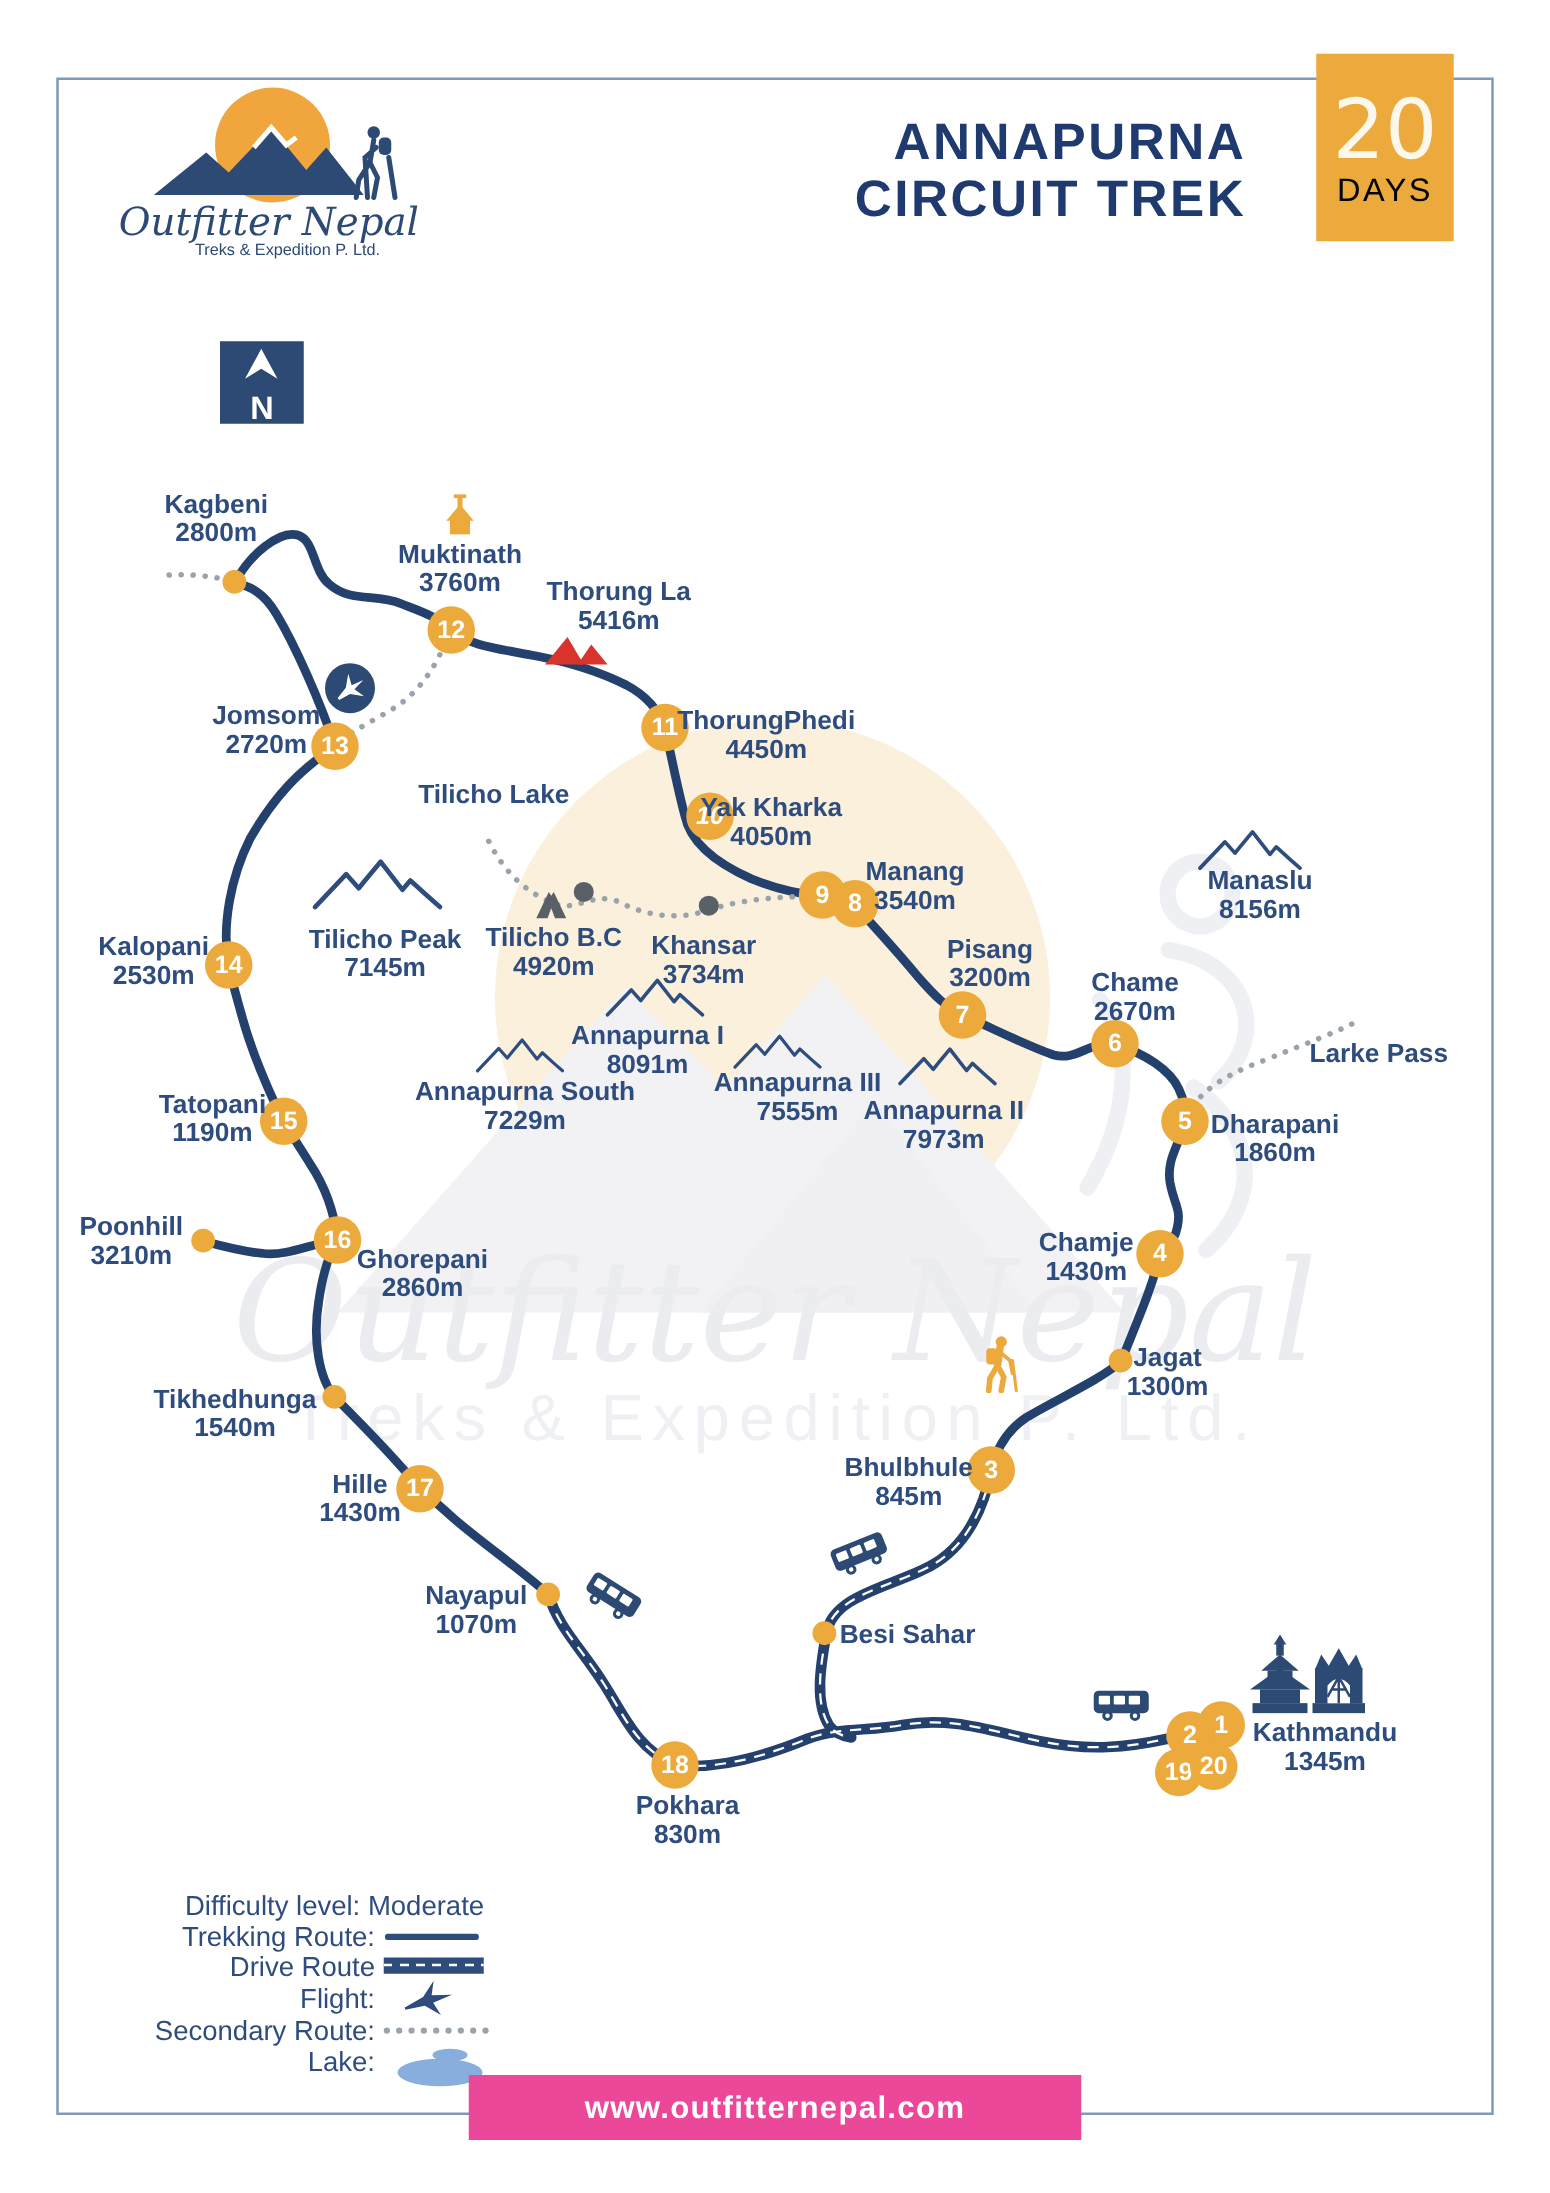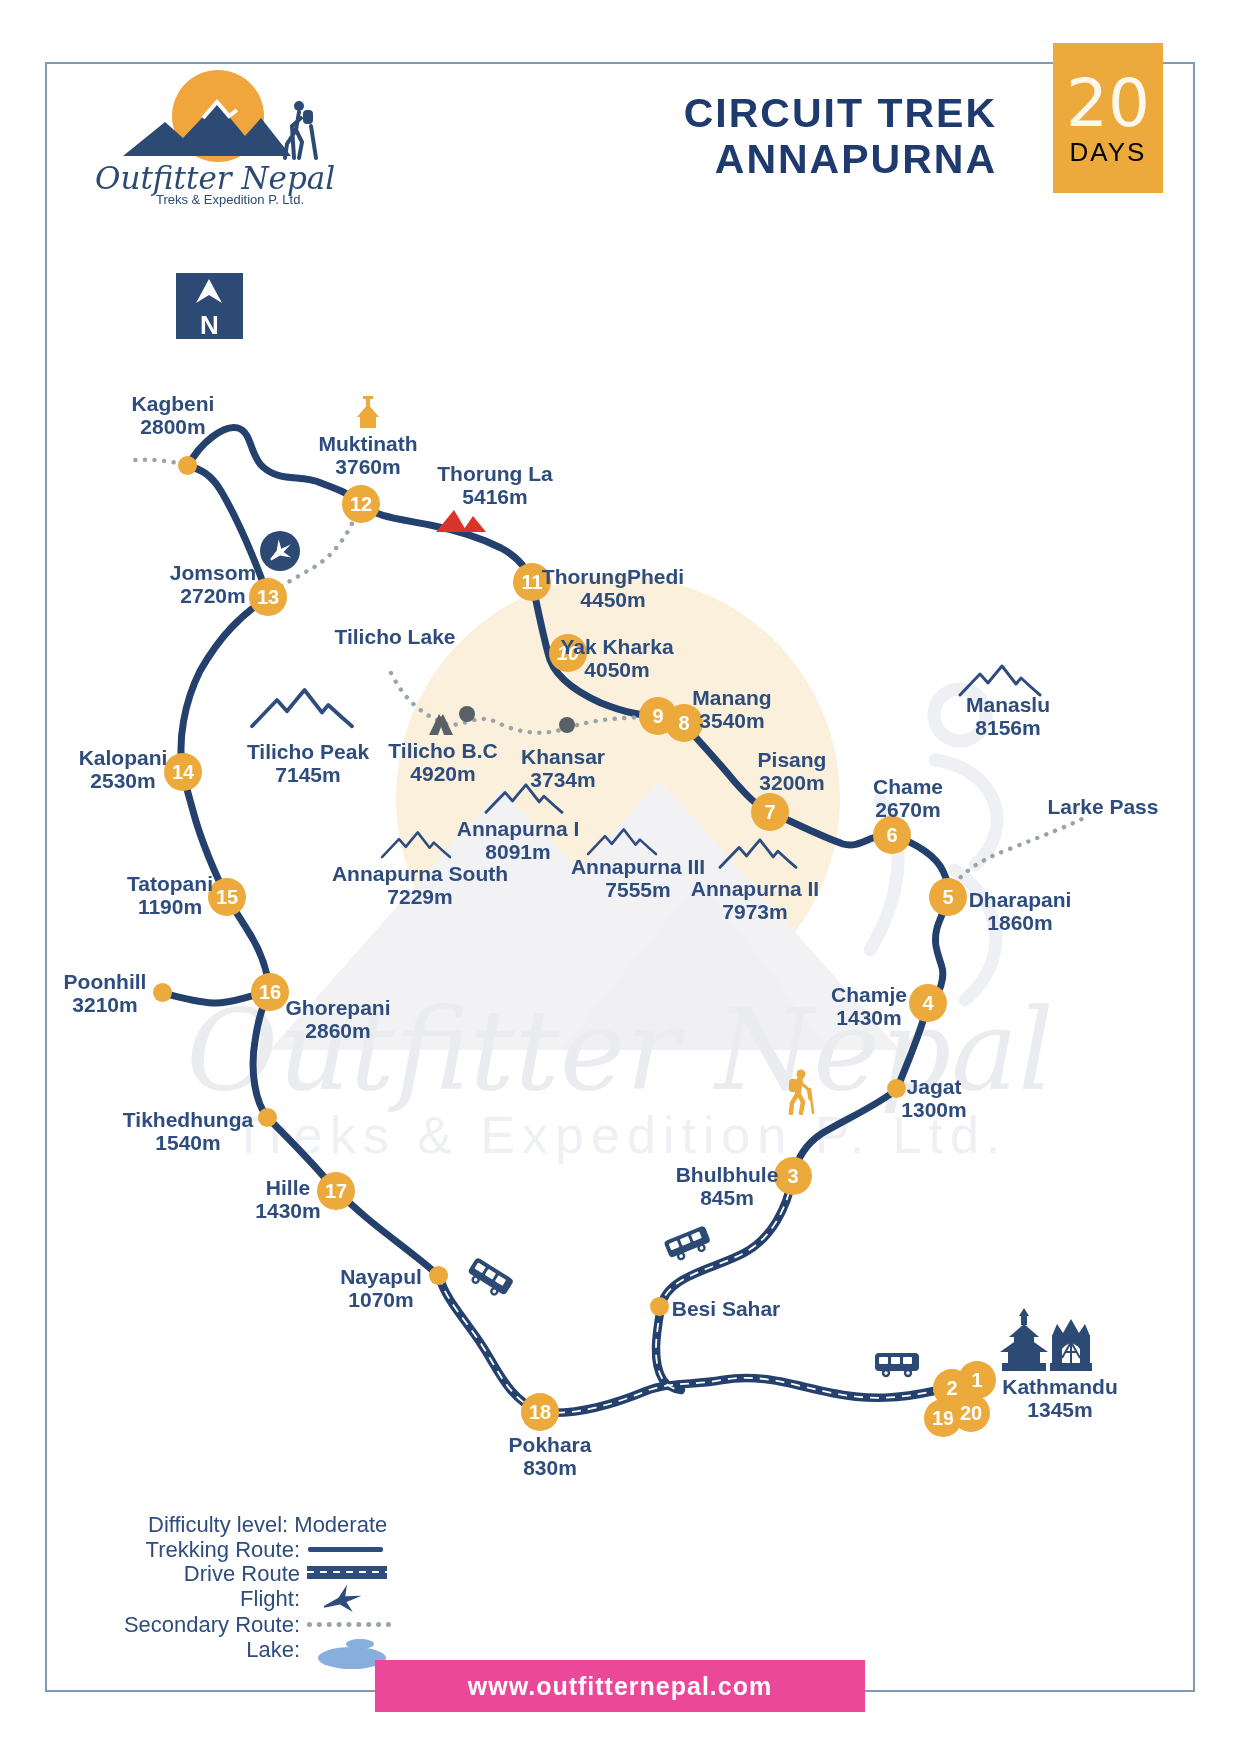--- a/index.html
+++ b/index.html
@@ -334,21 +334,21 @@
         <div>3734m</div>
       </div>
       <div class="place" style="left: 792px; top: 771px;">
         <div>Pisang</div>
         <div>3200m</div>
       </div>
       <div class="place" style="left: 908px; top: 798px;">
         <div>Chame</div>
         <div>2670m</div>
       </div>
-      <div class="place" style="left: 1103px; top: 806px;">
+      <div class="place" style="left: 1103px; top: 843px;">
         <div>Larke Pass</div>
       </div>
       <div class="place" style="left: 123px; top: 769px;">
         <div>Kalopani</div>
         <div>2530m</div>
       </div>
       <div class="place" style="left: 518px; top: 840px;">
         <div>Annapurna I</div>
         <div>8091m</div>
       </div>
@@ -428,22 +428,22 @@
         <circle cx="14" cy="6" r="5" fill="#2c4a73"></circle>
         <rect x="18" y="10" width="10" height="14" rx="4" fill="#2c4a73"></rect>
         <path d="M14 12 L11 30 M11 30 L2 44 L0 58 M11 30 L17 42 L14 58 M16 18 L7 26 L9 58 M26 26 L31 58" fill="none" stroke="#2c4a73" stroke-width="4" stroke-linecap="round"></path>
       </g>
     </svg>
     <div class="logo-name">Outfitter Nepal</div>
     <div class="logo-tag">Treks &amp; Expedition P. Ltd.</div>
   </div>
 
   <div class="title">
+    <div>ANNAPURNA</div>
     <div>CIRCUIT TREK</div>
-    <div>ANNAPURNA</div>
   </div>
   <div class="badge">
     <div class="badge-num">20</div>
     <div class="badge-unit">DAYS</div>
   </div>
 
   <div class="north">
     <svg width="67" height="36">
       <polygon points="33,6 46,30 33,22 20,30" fill="#fff"></polygon>
     </svg>

